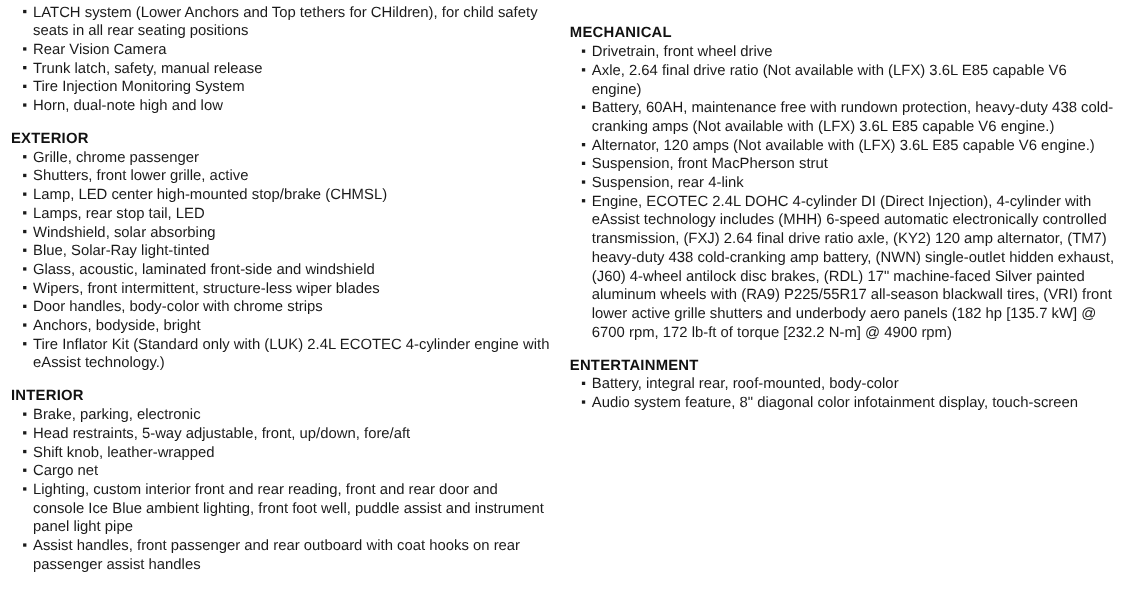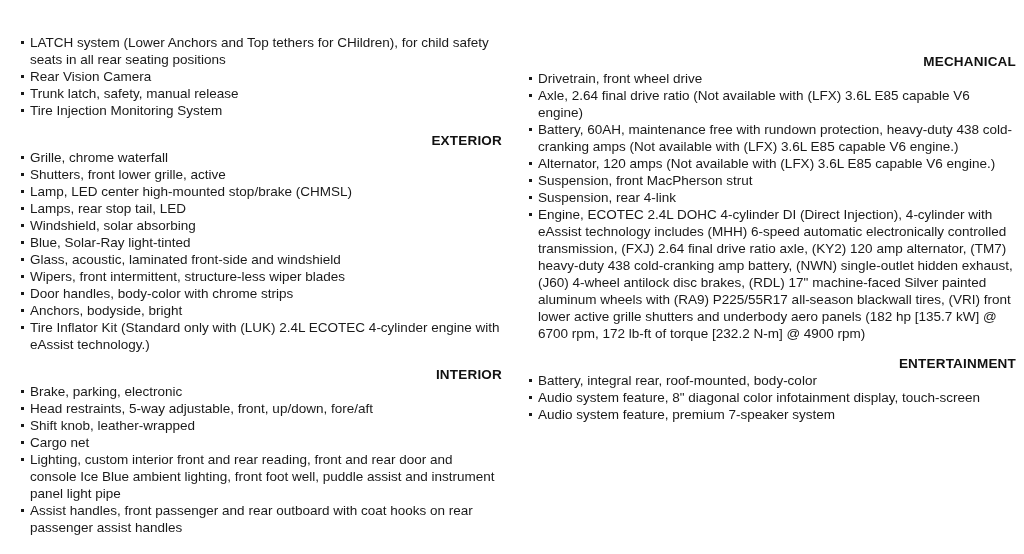--- a/index.html
+++ b/index.html
@@ -13,32 +13,30 @@
     font-size: 13.5px;
     line-height: 17px;
     color: #1a1a1a;
     overflow: hidden;
   }
   .page {
     display: flex;
     align-items: flex-start;
     padding: 2px 8px 0 10px;
     gap: 16px;
-    margin-top: 32px;
   }
   .col-left { flex: 0 0 492px; width: 492px; }
   .col-right { flex: 1 1 auto; padding-top: 19px; }
   .section + .section { margin-top: 13px; }
   .section-title {
     font-size: 13.5px;
     font-weight: bold;
     line-height: 17px;
     letter-spacing: 0.2px;
     color: #111111;
-    text-align: right;
   }
   ul.spec-list {
     list-style: none;
     margin-left: 10px;
   }
   ul.spec-list li {
     position: relative;
     padding-left: 10px;
   }
   ul.spec-list li::before {
@@ -57,27 +55,28 @@
 <div class="page">
 
   <div class="col-left">
 
     <div class="section">
       <ul class="spec-list">
           <li>LATCH system (Lower Anchors and Top tethers for CHildren), for child safety seats in all rear seating positions</li>
           <li>Rear Vision Camera</li>
           <li>Trunk latch, safety, manual release</li>
           <li>Tire Injection Monitoring System</li>
+          <li>Horn, dual-note high and low</li>
         </ul>
     </div>
 
     <div class="section">
       <h2 class="section-title">EXTERIOR</h2>
       <ul class="spec-list">
-          <li>Grille, chrome waterfall</li>
+          <li>Grille, chrome passenger</li>
           <li>Shutters, front lower grille, active</li>
           <li>Lamp, LED center high-mounted stop/brake (CHMSL)</li>
           <li>Lamps, rear stop tail, LED</li>
           <li>Windshield, solar absorbing</li>
           <li>Blue, Solar-Ray light-tinted</li>
           <li>Glass, acoustic, laminated front-side and windshield</li>
           <li>Wipers, front intermittent, structure-less wiper blades</li>
           <li>Door handles, body-color with chrome strips</li>
           <li>Anchors, bodyside, bright</li>
           <li>Tire Inflator Kit (Standard only with (LUK) 2.4L ECOTEC 4-cylinder engine with eAssist technology.)</li>
@@ -111,19 +110,18 @@
           <li>Suspension, rear 4-link</li>
           <li>Engine, ECOTEC 2.4L DOHC 4-cylinder DI (Direct Injection), 4-cylinder with eAssist technology includes (MHH) 6-speed automatic electronically controlled transmission, (FXJ) 2.64 final drive ratio axle, (KY2) 120 amp alternator, (TM7) heavy-duty 438 cold-cranking amp battery, (NWN) single-outlet hidden exhaust, (J60) 4-wheel antilock disc brakes, (RDL) 17" machine-faced Silver painted aluminum wheels with (RA9) P225/55R17 all-season blackwall tires, (VRI) front lower active grille shutters and underbody aero panels (182 hp [135.7 kW] @ 6700 rpm, 172 lb-ft of torque [232.2 N-m] @ 4900 rpm)</li>
         </ul>
     </div>
 
     <div class="section">
       <h2 class="section-title">ENTERTAINMENT</h2>
       <ul class="spec-list">
           <li>Battery, integral rear, roof-mounted, body-color</li>
           <li>Audio system feature, 8" diagonal color infotainment display, touch-screen</li>
-          <li>Audio system feature, premium 7-speaker system</li>
         </ul>
     </div>
 
   </div>
 
 </div>
 
 </body></html>

